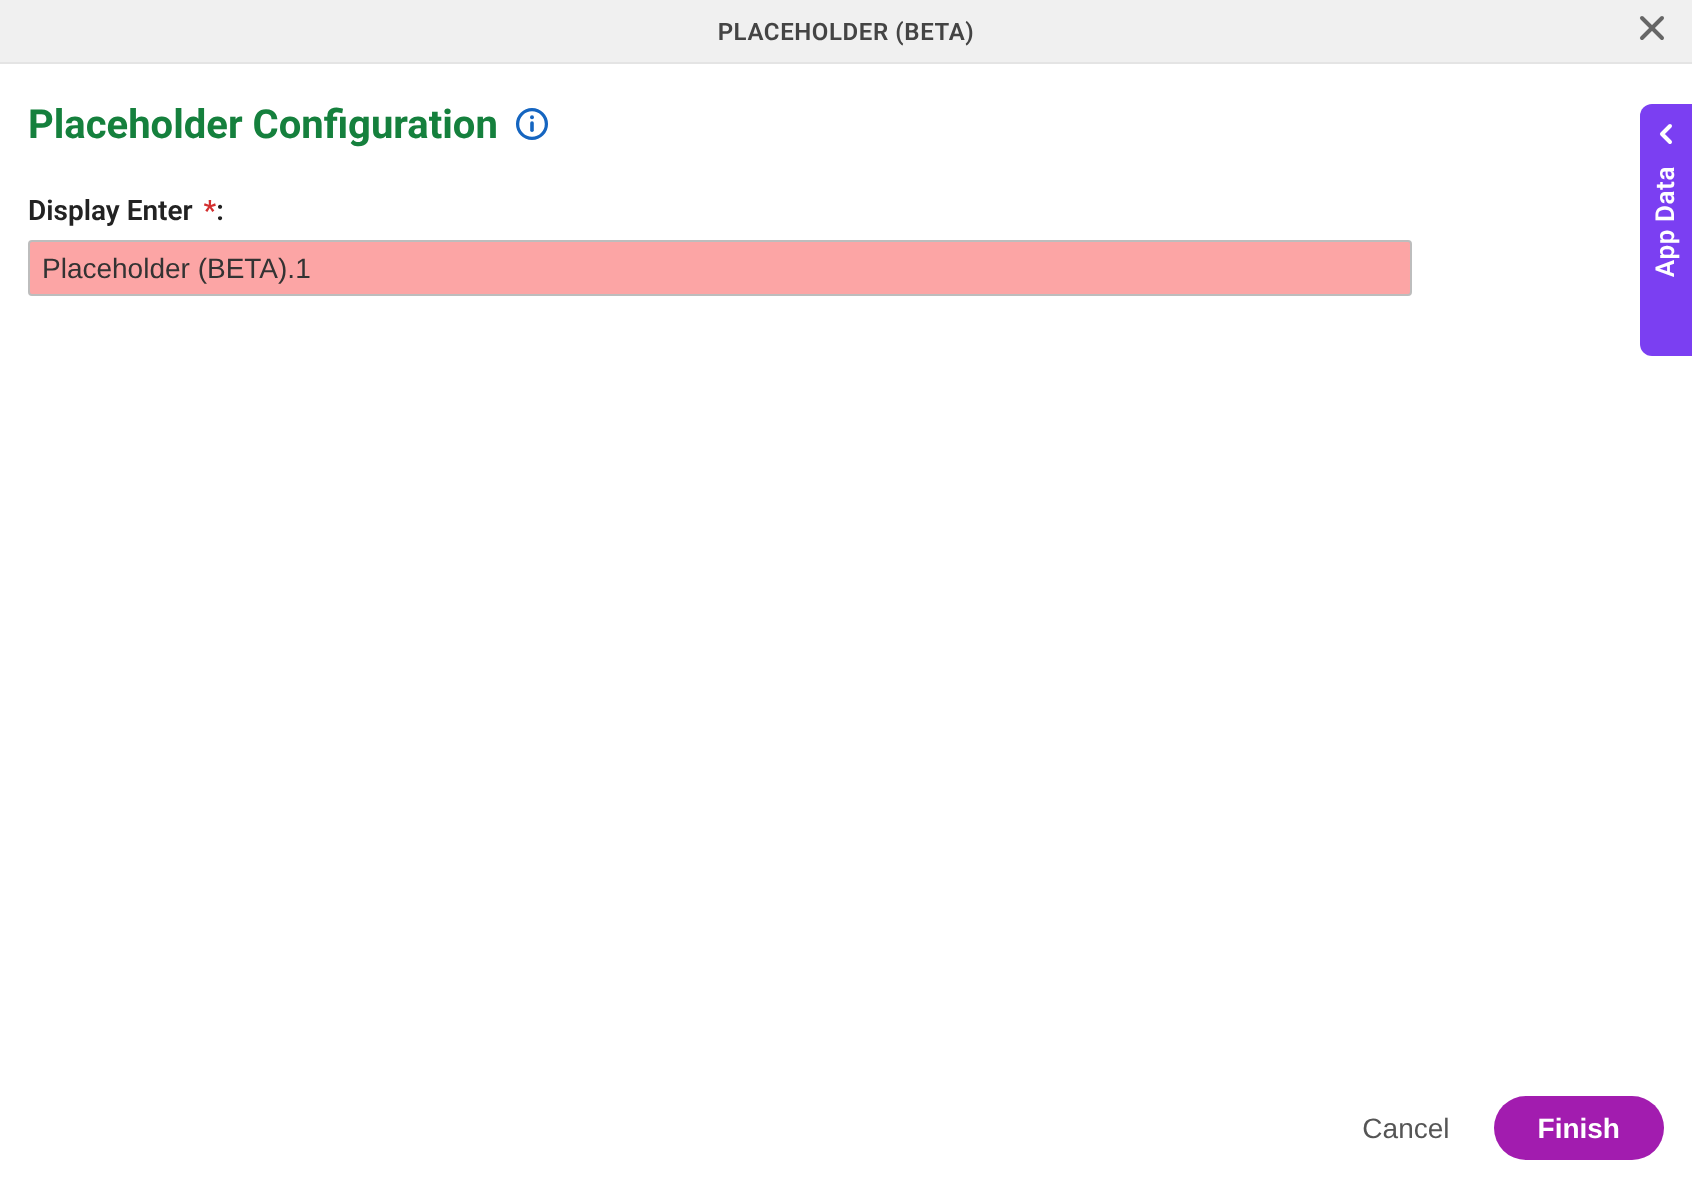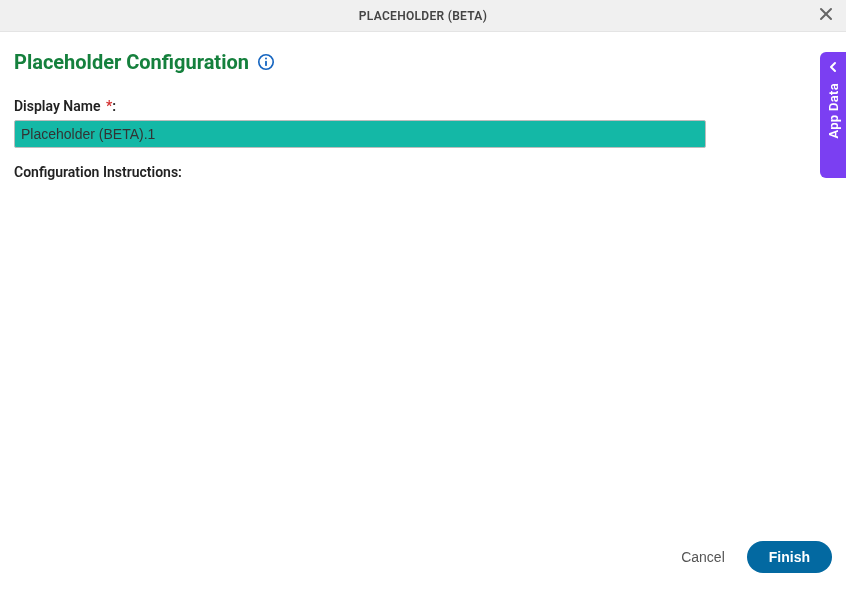--- a/index.html
+++ b/index.html
@@ -78,21 +78,21 @@
     .required-ast { color: #d32f2f; margin-left: 2px; }
 
     .text-input {
       width: 692px;
       height: 28px;
       padding: 2px 6px;
       font-size: 14px;
       border: 1px solid #bdbdbd;
       border-radius: 2px;
       color: #333;
-      background: #14b8a6;
+      background: #fca5a5;
       outline: none;
       margin-bottom: 16px;
       display: block;
     }
 
     .textarea-input {
       width: 692px;
       height: 284px;
       padding: 4px 6px;
       font-size: 14px;
@@ -107,36 +107,36 @@
     }
     .textarea-input::placeholder { color: #999; }
 
     .footer {
       position: absolute;
       bottom: 0;
       left: 0;
       right: 0;
       height: 56px;
       display: flex;
-      align-items: flex-start;
+      align-items: center;
       justify-content: flex-end;
       gap: 16px;
       padding: 0 14px 10px 14px;
     }
     .btn-cancel {
       background: none;
       border: none;
       color: #555;
       font-size: 14px;
       font-weight: 500;
       cursor: pointer;
       padding: 8px 6px;
     }
     .btn-primary {
-      background: #0369a1;
+      background: #a21caf;
       color: #fff;
       border: none;
       border-radius: 18px;
       padding: 8px 22px;
       font-size: 14px;
       font-weight: 600;
       cursor: pointer;
     }
 
     .side-tab {
@@ -190,25 +190,24 @@
     <span class="info-icon">
       <svg width="18" height="18" viewBox="0 0 20 20" fill="none">
         <circle cx="10" cy="10" r="8" stroke="currentColor" stroke-width="1.8"></circle>
         <circle cx="10" cy="6.2" r="1.1" fill="currentColor"></circle>
         <rect x="9" y="8.5" width="2" height="6" rx="1" fill="currentColor"></rect>
       </svg>
     </span>
   </div>
 
   <label class="form-label">
-    <span>Display Name</span><span class="required-ast"> *</span><span>:</span>
+    <span>Display Enter</span><span class="required-ast"> *</span><span>:</span>
   </label>
   <input type="text" class="text-input" value="Placeholder (BETA).1" style="">
 
-  <label class="form-label">Configuration Instructions:</label>
 
 </div>
 
 <div class="footer">
   <button class="btn-cancel">Cancel</button>
   <button class="btn-primary">Finish</button>
 </div>
 
 <div class="side-tab">
   <span class="chev">

